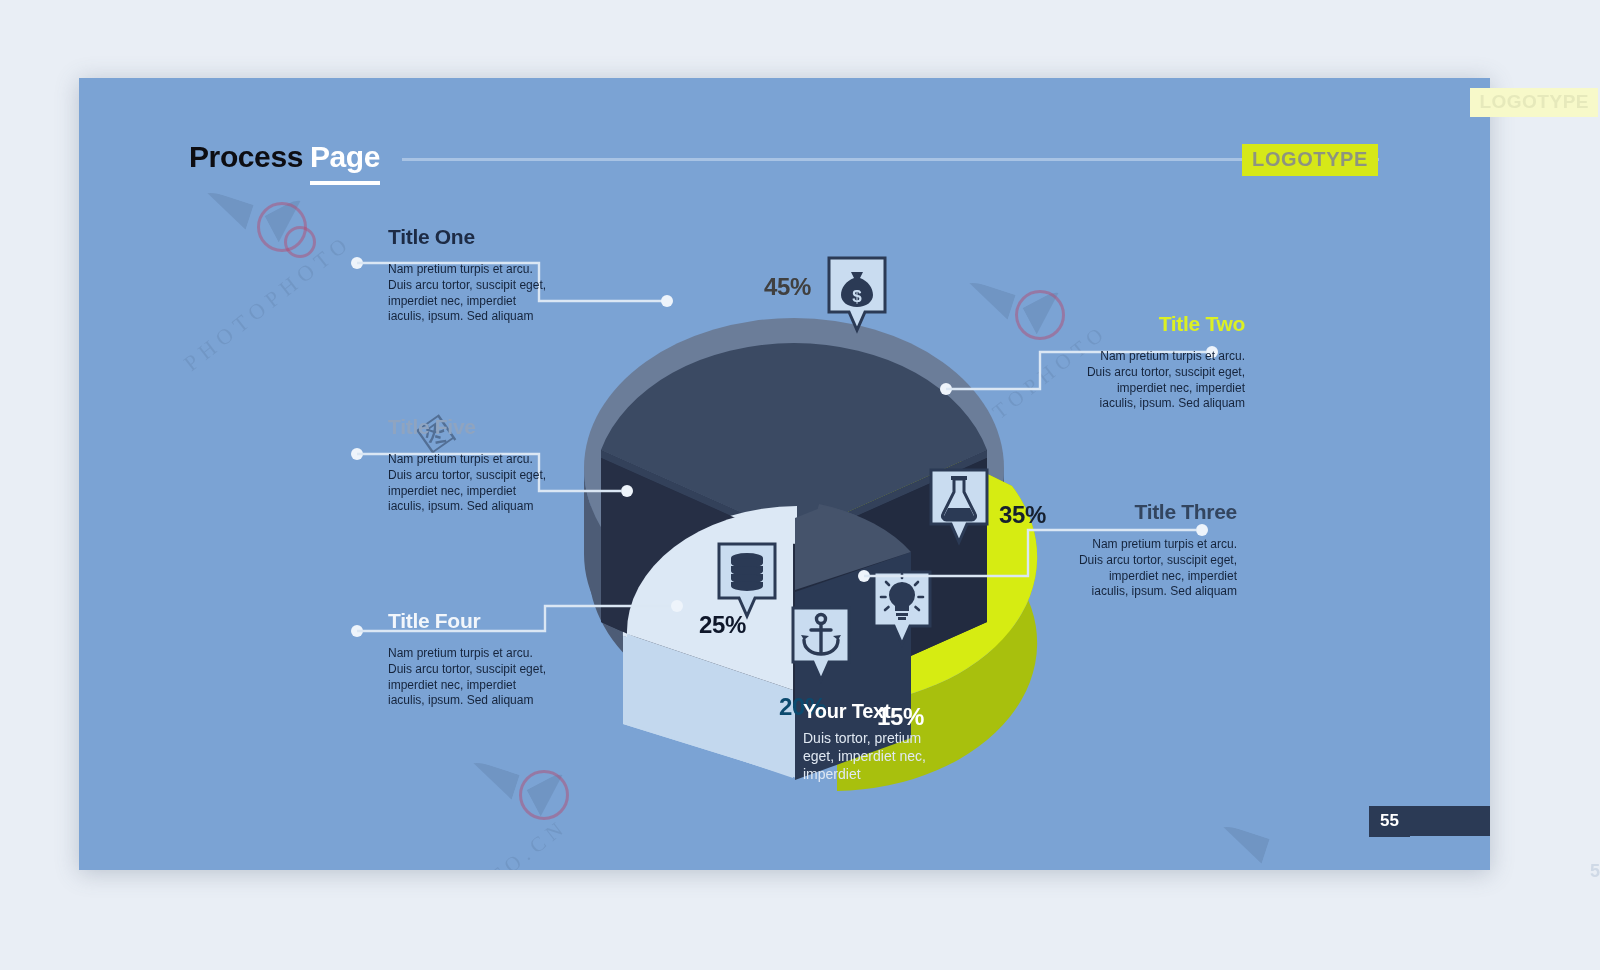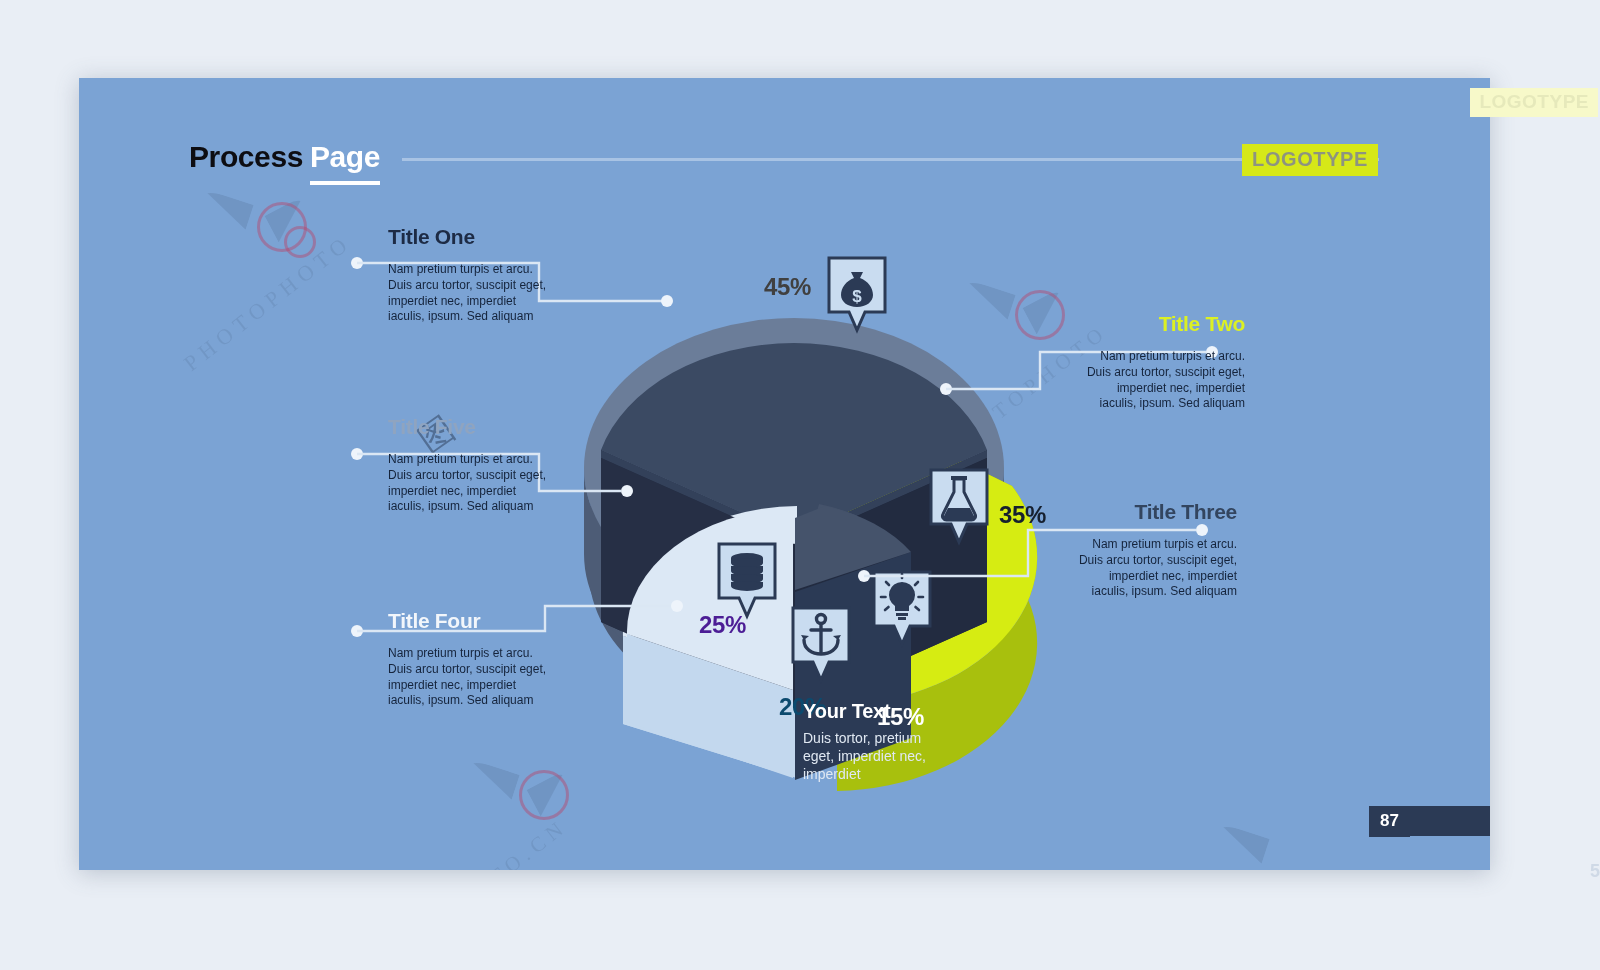--- a/index.html
+++ b/index.html
@@ -204,21 +204,21 @@
         <path d="M 214 290 A 174 124 0 0 0 48 416 L 214 472 Z" fill="#dce8f5"></path>
 
         <path d="M 216 374 L 216 562 L 332 520 L 332 334 Z" fill="#2b3a55"></path>
         <path d="M 216 372 L 332 334 A 156 110 0 0 0 246 288 L 216 300 Z" fill="#45536b"></path>
       </svg>
 
       <div class="pct" style="left:185px;top:55px;color:#404040;">45%</div>
       <div class="pct" style="left:420px;top:283px;color:#16202f;">35%</div>
       <div class="pct" style="left:298px;top:437px;color:#ffffff;margin-top:48px;">15%</div>
       <div class="pct" style="left:200px;top:475px;color:#0c4a6e;">20%</div>
-      <div class="pct" style="left:120px;top:393px;color:#4c1d95;">25%</div>
+      <div class="pct" style="left:120px;top:393px;color:#0f172a;">25%</div>
 
       <div class="pin" style="left:248px;top:38px;">
         <svg width="60" height="76" viewBox="0 0 60 76">
           <path d="M2 2 H58 V56 H38 L30 74 L22 56 H2 Z" fill="#c9dcf0" stroke="#2b3a55" stroke-width="3"></path>
           <path d="M24 16 h12 l-3 6 c8 3 13 10 13 17 0 7-7 12-16 12 s-16-5-16-12 c0-7 5-14 13-17 Z" fill="#2b3a55"></path>
           <text x="30" y="46" font-size="17" font-weight="bold" fill="#c9dcf0" text-anchor="middle" font-family="Liberation Sans, sans-serif">$</text>
         </svg>
       </div>
 
       <div class="pin" style="left:350px;top:250px;">
@@ -344,16 +344,16 @@
       <div class="c-title" style="color:#dcf023;">Title Two</div>
       <div class="c-body">Nam pretium turpis et arcu. Duis arcu tortor, suscipit eget, imperdiet nec, imperdiet iaculis, ipsum. Sed aliquam</div>
     </div>
 
     <div class="callout right" style="left:980px;top:422px;">
       <div class="c-title" style="color:#33455f;">Title Three</div>
       <div class="c-body">Nam pretium turpis et arcu. Duis arcu tortor, suscipit eget, imperdiet nec, imperdiet iaculis, ipsum. Sed aliquam</div>
     </div>
 
     <div class="pagebar"></div>
-    <div class="pagebox">87</div>
+    <div class="pagebox">55</div>
 
   </div>
 </div>
 
 </body></html>

